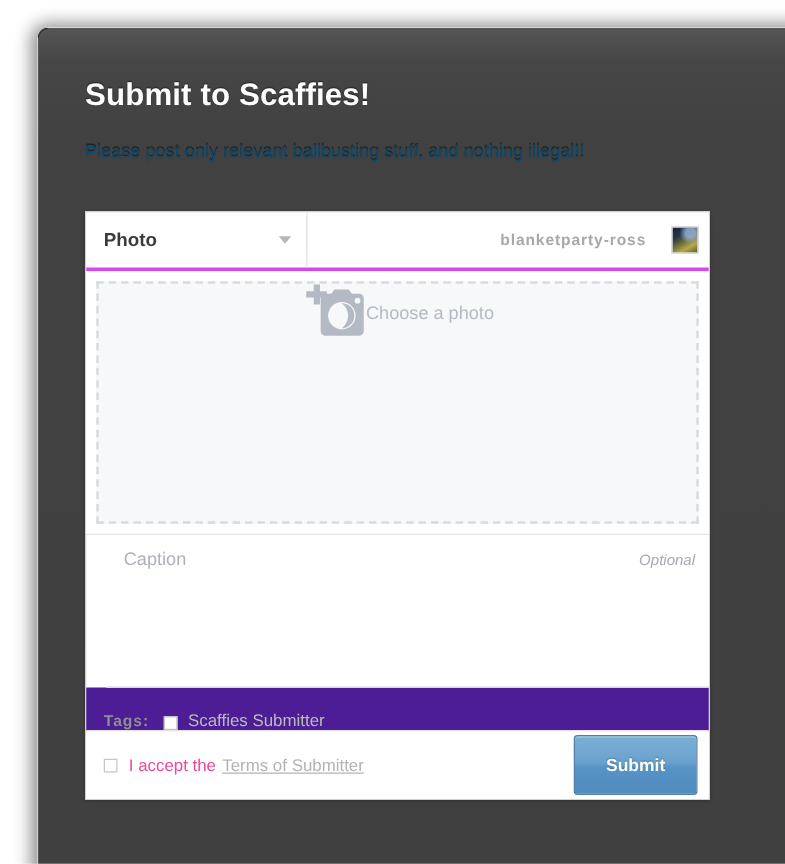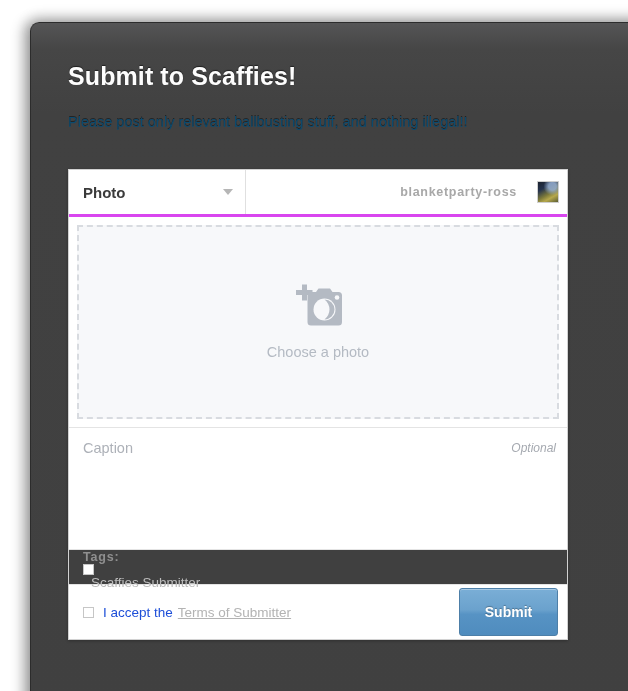--- a/index.html
+++ b/index.html
@@ -137,22 +137,22 @@
     padding: 8px;
     background: #ffffff;
     border-bottom: 1px solid #e4e4e4;
   }
 
   .dropzone {
     height: 190px;
     border: 2px dashed #d8dbe0;
     background: #f7f8fa;
     display: flex;
-    flex-direction: column;
-    align-items: center;
+    flex-direction: row;
+    align-items: flex-start;
     justify-content: center;
     cursor: default;
   }
 
   .camera-icon {
     width: 52px;
     height: 44px;
     display: block;
   }
 
@@ -161,20 +161,21 @@
     font-size: 14.5px;
     color: #b4bac3;
   }
 
   
   .caption-row {
     position: relative;
     height: 121px;
     border-bottom: 1px solid #e4e4e4;
     background: #ffffff;
+    margin-left: 16px;
   }
 
   .caption-placeholder {
     position: absolute;
     left: 14px;
     top: 12px;
     font-size: 14.5px;
     color: #adb1b8;
   }
 
@@ -183,27 +184,26 @@
     right: 11px;
     top: 13px;
     font-size: 12px;
     font-style: italic;
     color: #a5a9b0;
   }
 
   
   .tags-row {
     display: flex;
-    align-items: flex-start;
+    align-items: flex-end;
     height: 35px;
     padding: 0 14px;
     border-bottom: 1px solid #e4e4e4;
-    background: #404040;
-    box-sizing: border-box;
-    flex-direction: column;
+    background: #4c1d95;
+    box-sizing: border-box;
   }
 
   .tags-label {
     font-size: 12.5px;
     font-weight: bold;
     color: #8f8f8f;
     letter-spacing: 0.8px;
     margin-right: 12px;
   }
 
@@ -234,21 +234,21 @@
     box-sizing: border-box;
   }
 
   .accept-group {
     display: flex;
     align-items: center;
   }
 
   .accept-text {
     font-size: 13.5px;
-    color: #1d4ed8;
+    color: #ec4899;
     margin-left: 9px;
   }
 
   .terms-link {
     font-size: 13.5px;
     color: #b3b3b3;
     text-decoration: underline;
     cursor: pointer;
   }
 

